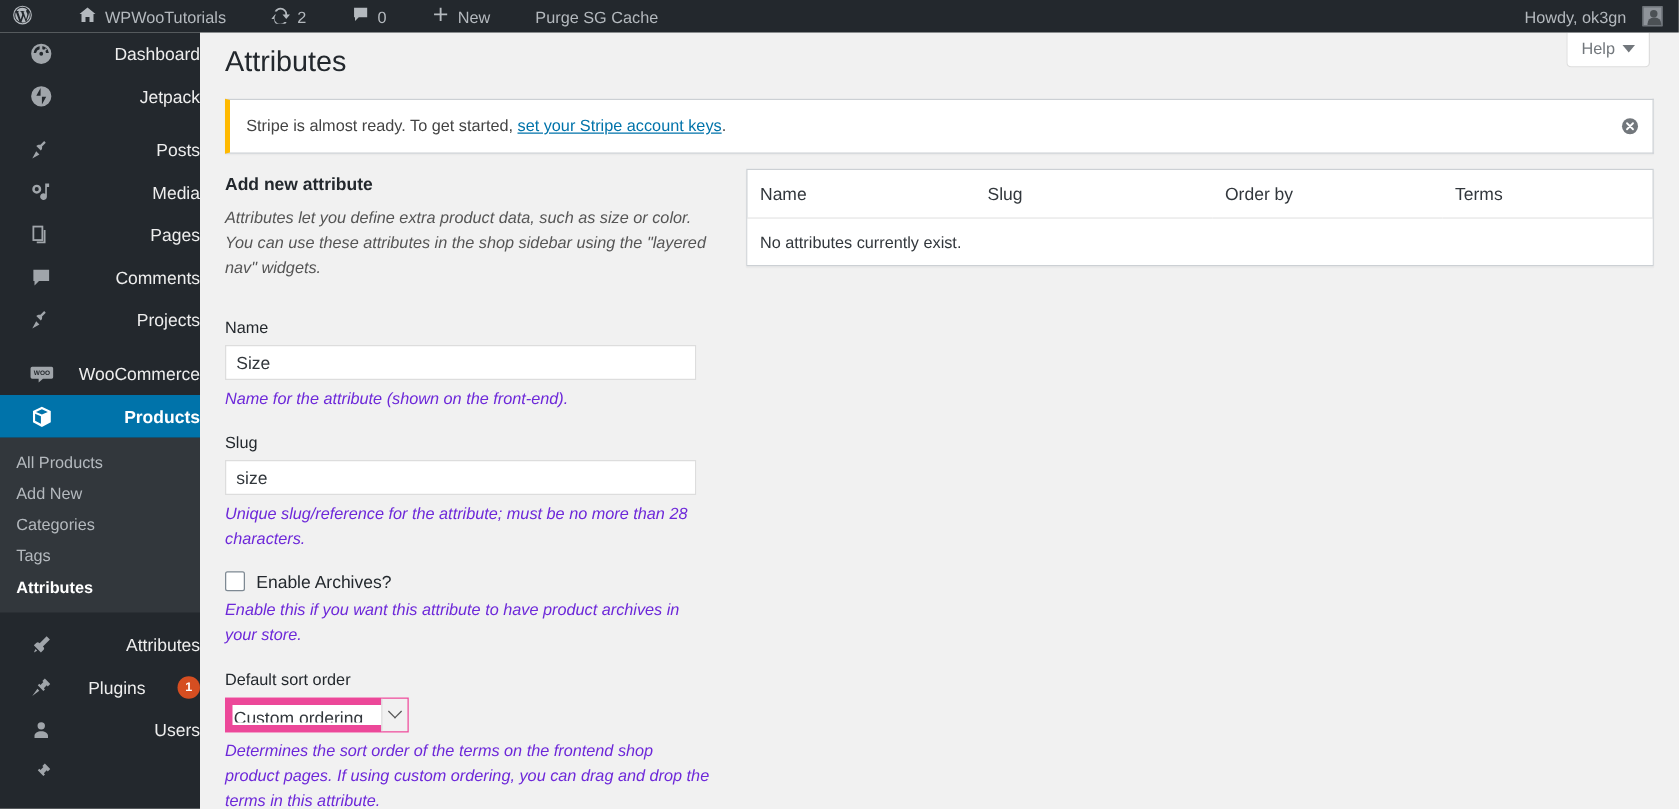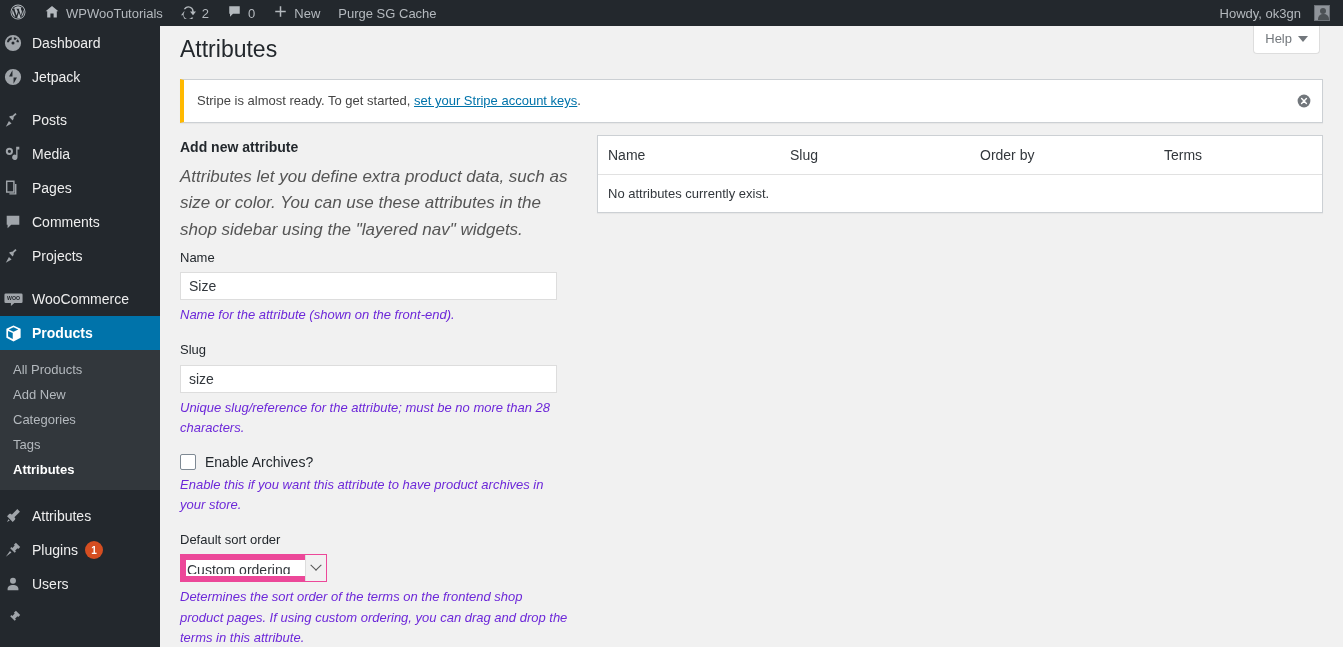--- a/index.html
+++ b/index.html
@@ -16,20 +16,21 @@
   
   #adminbar {
     position: absolute; top: 0; left: 0;
     width: 1343px; height: 26px;
     background: #23282d;
     color: #b4b9be;
     font-size: 13px;
     display: flex;
     align-items: center;
     z-index: 50;
+    gap: 18px;
   }
   .ab-item {
     display: flex; align-items: center;
     height: 26px;
     padding: 0 9px;
     gap: 6px;
     color: #b4b9be;
     white-space: nowrap;
     cursor: pointer;
   }
@@ -68,26 +69,27 @@
     position: absolute;
     top: 26px; left: 0;
     width: 160px; height: 621px;
     background: #23282d;
     overflow: hidden;
   }
   .menu-item {
     display: flex;
     align-items: center;
     height: 34px;
-    padding-left: 3px;
+    padding-left: 23px;
     color: #eee;
     font-size: 14px;
     cursor: pointer;
     position: relative;
     white-space: nowrap;
+    justify-content: space-between;
   }
   .menu-item.current {
     background: #0073aa;
     color: #fff;
     font-weight: 600;
   }
   .menu-item.current::after {
     content: "";
     position: absolute;
     right: -8px; top: 50%;
@@ -208,23 +210,23 @@
   #col-right { flex: 1; }
 
   h3.form-title {
     margin: 0 0 7px 0;
     font-size: 14px;
     font-weight: 700;
     color: #23282d;
     line-height: 1.4;
   }
   p.desc {
-    margin: 0 0 6px 0;
+    margin: 0 0 28px 0;
     font-style: italic;
-    font-size: 17px;
+    font-size: 13px;
     line-height: 1.55;
     color: #555;
   }
   p.field-desc {
     margin: 5px 0 16px 0;
     font-style: italic;
     font-size: 13px;
     line-height: 1.55;
     color: #6d28d9;
   }

